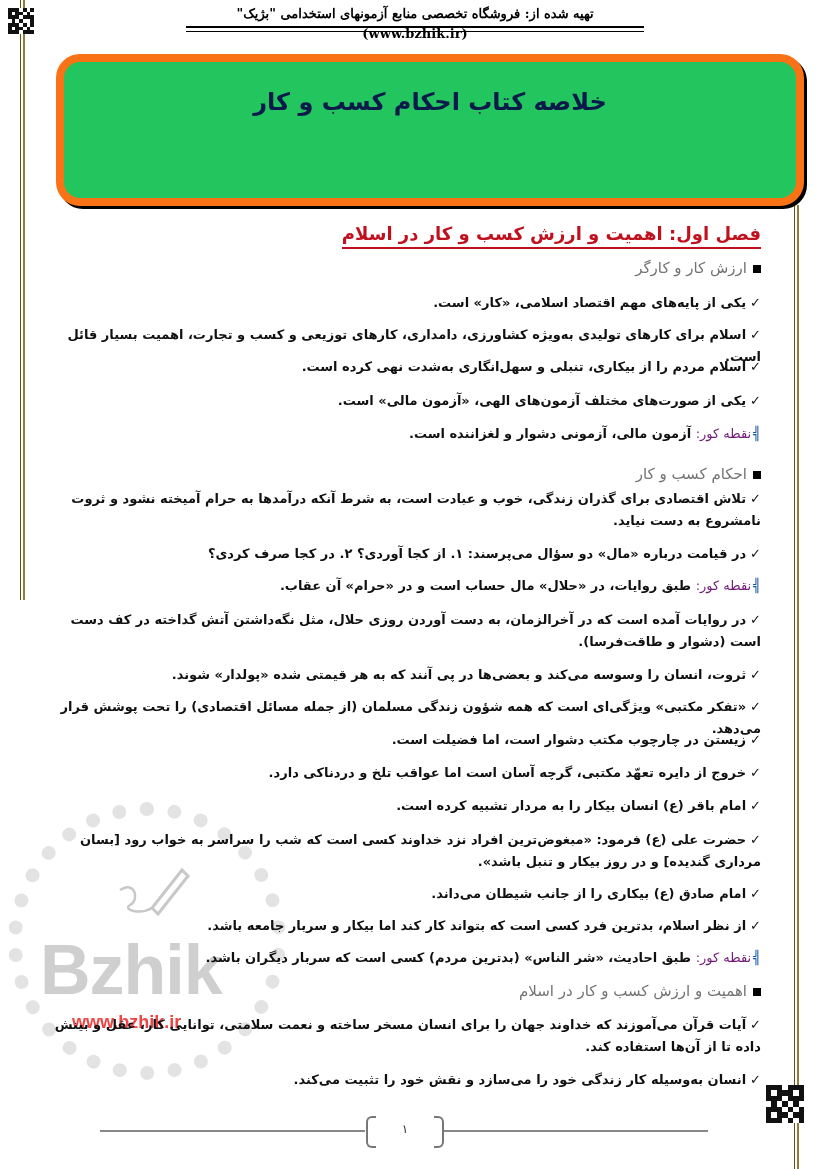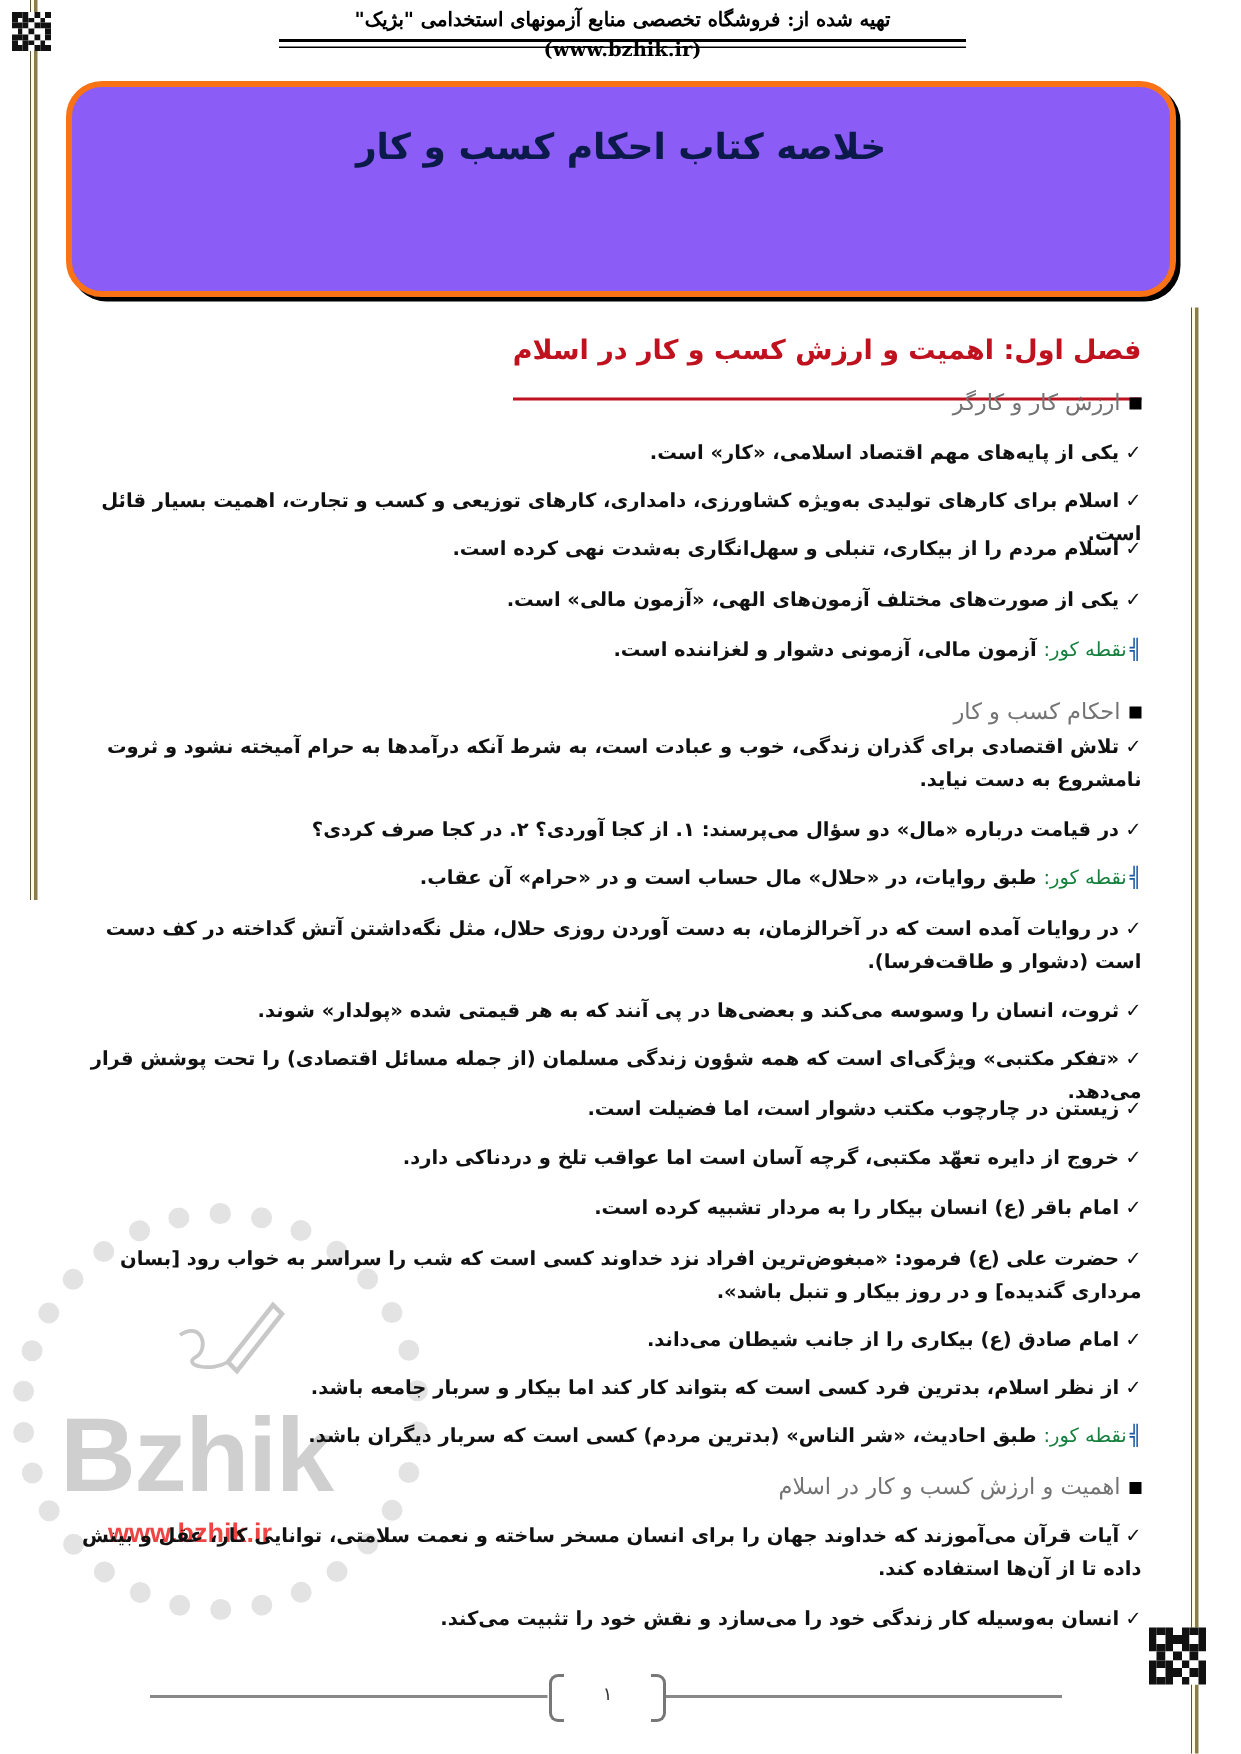--- a/index.html
+++ b/index.html
@@ -31,47 +31,47 @@
     .top-header {
       position: absolute; left: 186px; top: 4px; width: 458px; height: 22px;
       font-family: "DejaVu Serif", serif; font-weight: bold; font-size: 13px;
       text-align: center; line-height: 20px; color: #000;
     }
     .top-header .underline1 { position: absolute; left: 0; right: 0; bottom: -2px; border-top: 2px solid #000; }
     .top-header .underline2 { position: absolute; left: 0; right: 0; bottom: -6px; border-top: 1px solid #000; }
 
     
     .title-box {
-      position: absolute; left: 44px; top: 54px; width: 732px; height: 136px;
-      border: 4px solid #f97316; border-radius: 24px; background: #8b5cf6;
+      position: absolute; left: 56px; top: 54px; width: 732px; height: 136px;
+      border: 8px solid #f97316; border-radius: 24px; background: #22c55e;
       box-shadow: 3px 3px 0 #000;
     }
     .title-main {
       position: absolute; left: 0; right: 0; top: 26px; text-align: center;
       font-weight: bold; font-size: 24px; color: #0b1a4a;
     }
     .title-sub {
       position: absolute; left: 0; right: 0; top: 90px; text-align: center;
       font-weight: bold; font-size: 17px; color: #0b1a4a;
     }
     .chapter {
       position: absolute; right: 66px; top: 222px;
       font-size: 18px; font-weight: bold; color: #c0111f;
-      border-bottom: 2px solid #c0111f; padding-bottom: 19px; line-height: 24px;
+      border-bottom: 2px solid #c0111f; padding-bottom: 1px; line-height: 24px;
     }
     .section {
       position: absolute; right: 66px; font-size: 15px; font-weight: normal; color: #737373;
     }
     .section .sq { display: inline-block; width: 8px; height: 8px; background: #000; margin-left: 6px; vertical-align: middle; }
     .para {
       position: absolute; right: 66px; width: 716px; text-align: right;
       font-size: 13px; font-weight: bold; line-height: 22px; color: #111;
     }
     .para .check { margin-left: 4px; font-weight: normal; }
-    .note-label { color: #15803d; font-weight: normal; margin-top: 16px; }
+    .note-label { color: #701a75; font-weight: normal; margin-top: 16px; }
     .note-bar { color: #1a5aa8; font-weight: bold; margin-left: 2px; }
 
     
     .watermark {
       position: absolute; left: 0; top: 790px; width: 270px; height: 300px;
       pointer-events: none;
     }
     .wm-circle {
       position: absolute; left: 8px; top: 12px; width: 250px; height: 250px;
       border-radius: 50%; border: 14px dotted #e3e3e3;

